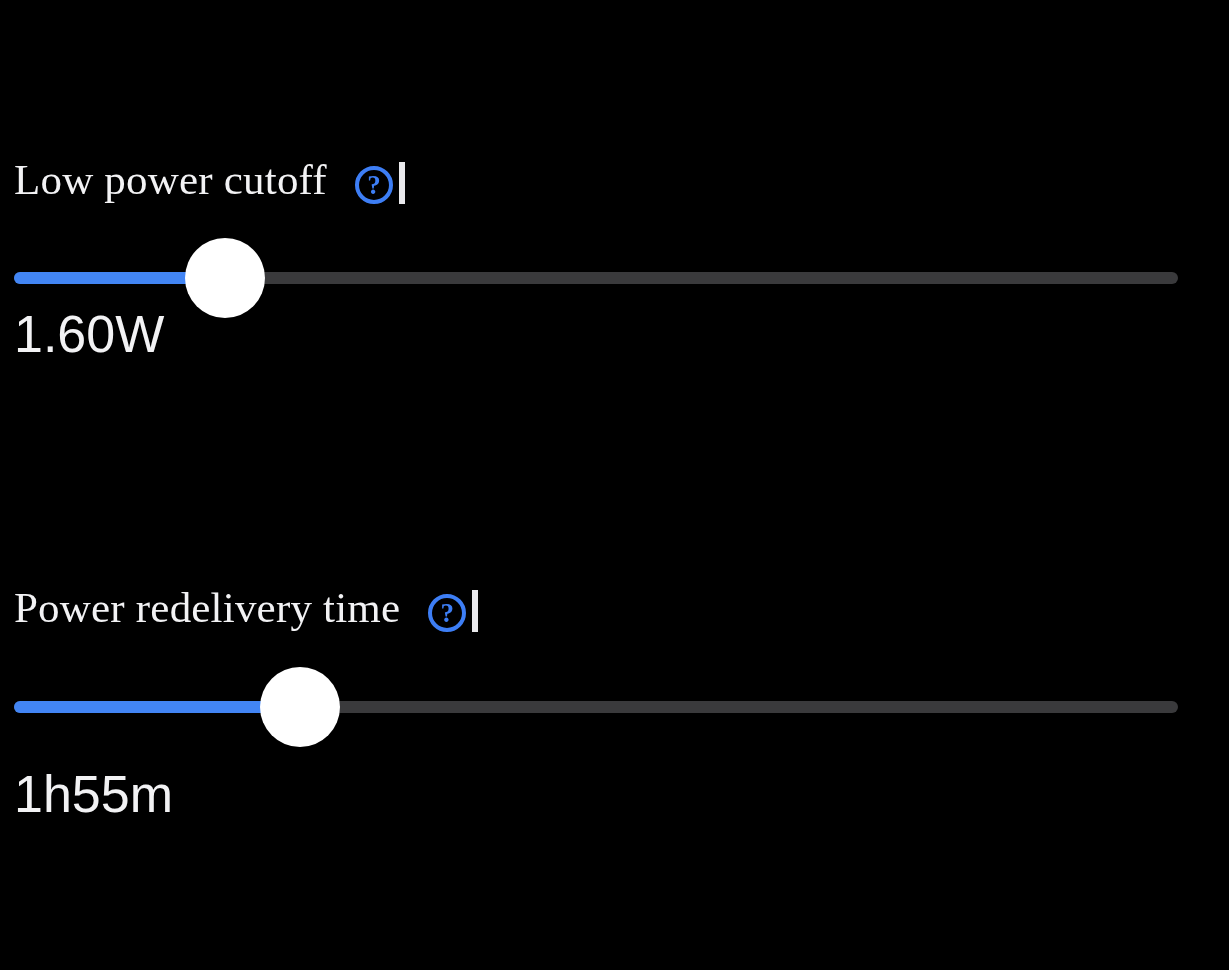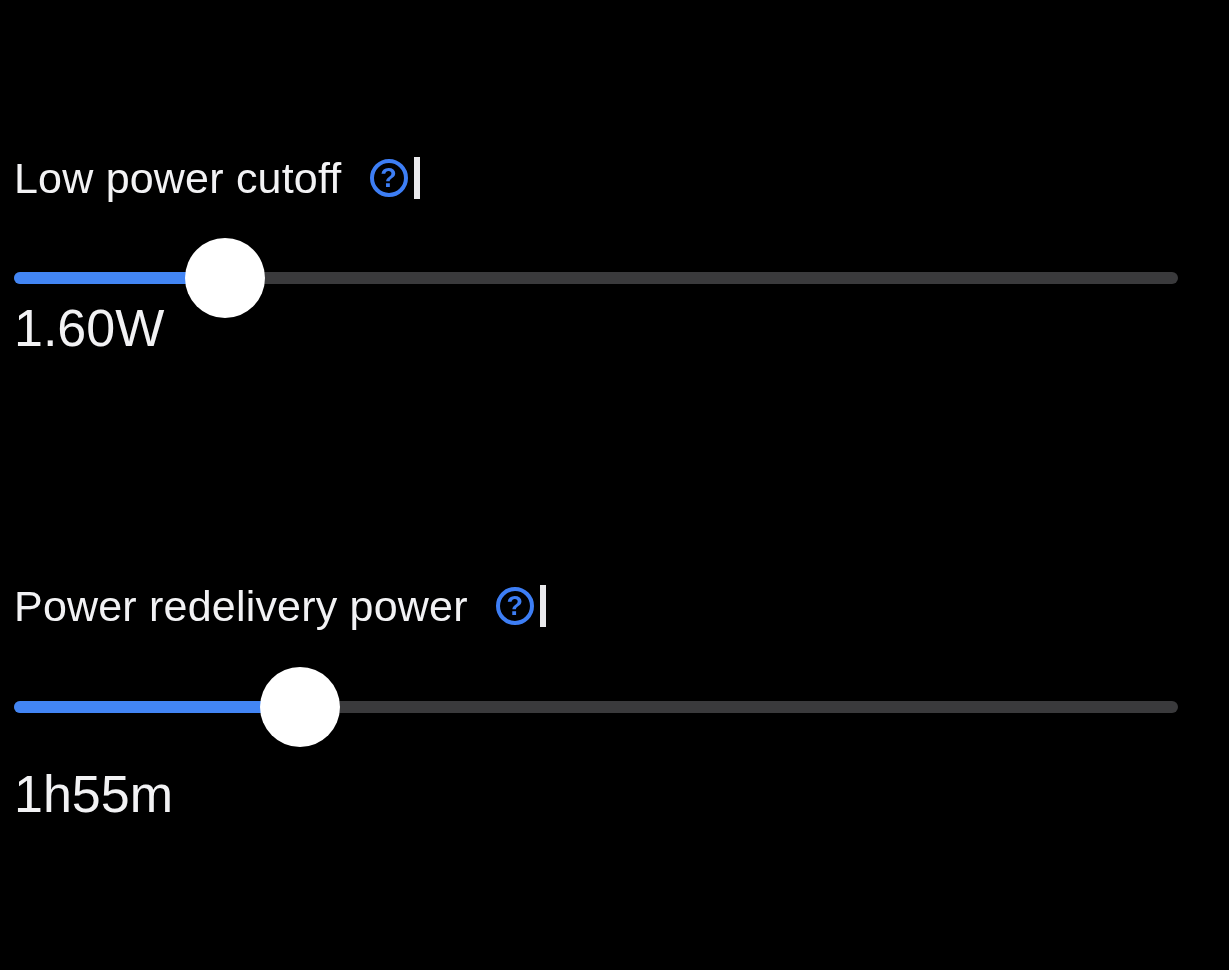--- a/index.html
+++ b/index.html
@@ -19,21 +19,22 @@
     position: absolute;
     left: 14px;
     width: 1164px;
   }
   .label-row {
     position: absolute;
     top: 0;
     left: 0;
     height: 52px;
     display: flex;
-    align-items: center;
+    align-items: flex-end;
+    font-family: Liberation Serif, serif;
   }
   .label {
     font-size: 43px;
     font-weight: 400;
     letter-spacing: 0.2px;
     color: #f2f2f4;
     white-space: nowrap;
   }
   .help-icon {
     width: 38px;
@@ -94,21 +95,21 @@
   .value {
     position: absolute;
     left: 0;
     font-size: 52px;
     font-weight: 400;
     color: #f2f2f4;
     white-space: nowrap;
   }
   #group-0 { top: 152px; }
   #group-0 .slider { top: 86px; }
-  #group-0 .value  { top: 146px; }
+  #group-0 .value  { top: 152px; }
   #group-1 { top: 580px; }
   #group-1 .slider { top: 87px; }
   #group-1 .value  { top: 184px; }
 </style>
 </head>
 <body>
 
 <div class="slider-group" id="group-0">
   <div class="label-row">
     <span class="label">Low power cutoff</span>
@@ -121,21 +122,21 @@
     <div class="track">
       <div class="fill" style="width: 18.1%;"></div>
     </div>
     <div class="thumb" style="left: calc(18.1% - 40px);"></div>
   </div>
   <div class="value">1.60W</div>
 </div>
 
 <div class="slider-group" id="group-1">
   <div class="label-row">
-    <span class="label">Power redelivery power</span>
+    <span class="label">Power redelivery time</span>
     <span class="help-icon">
       <span>?</span>
     </span>
     <span class="caret"></span>
   </div>
   <div class="slider">
     <div class="track">
       <div class="fill" style="width: 24.6%;"></div>
     </div>
     <div class="thumb" style="left: calc(24.6% - 40px);"></div>

